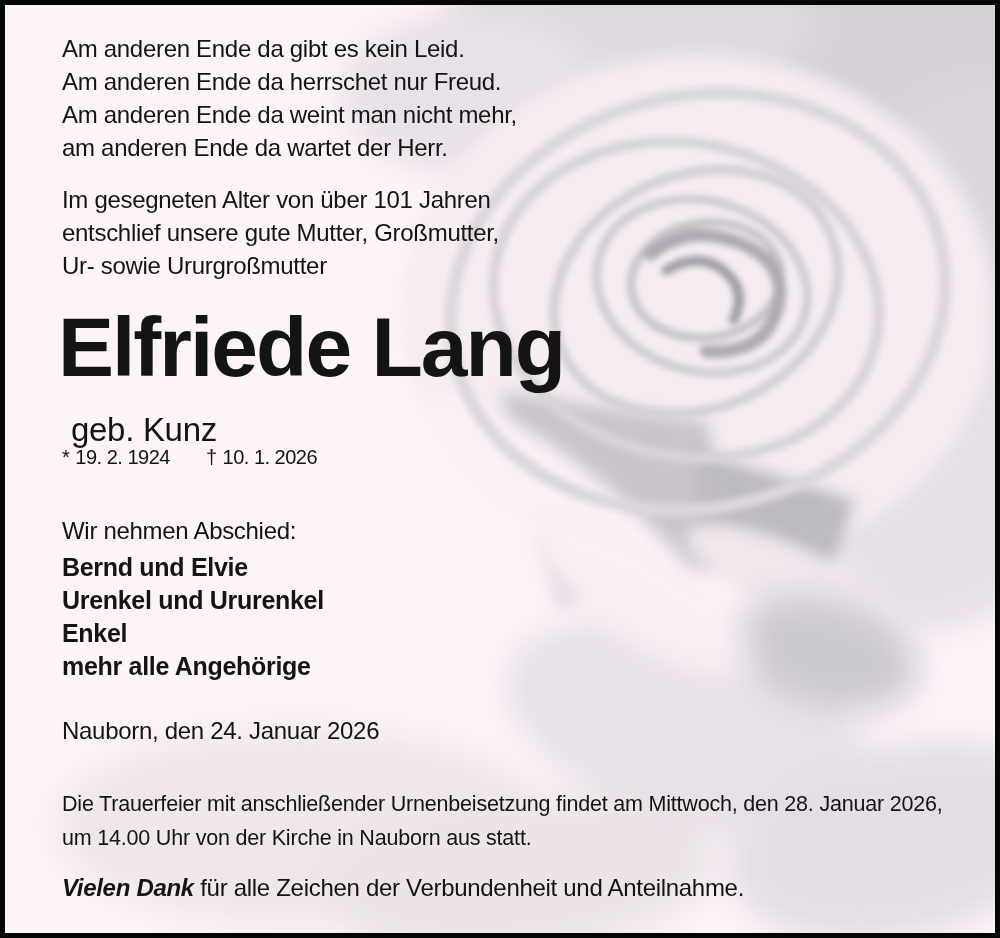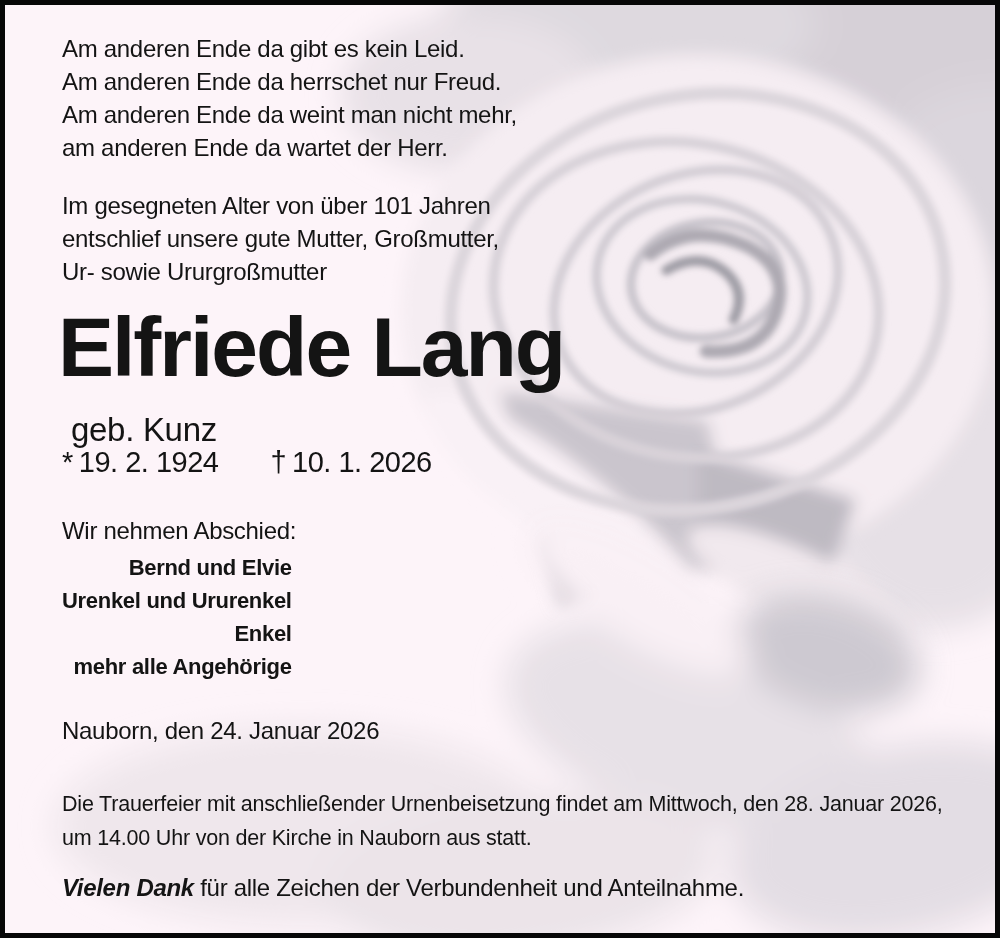--- a/index.html
+++ b/index.html
@@ -24,28 +24,28 @@
     width: 100%;
     height: 100%;
     opacity: 0.95;
   }
   .content {
     position: absolute;
     inset: 0;
   }
   .block { position: absolute; left: 57px; }
   .poem          { top: 27px;  font-size: 24px; line-height: 33px; letter-spacing: -0.3px; }
-  .intro         { top: 184px; font-size: 24px; line-height: 33px; letter-spacing: -0.3px; }
+  .intro         { top: 178px; font-size: 24px; line-height: 33px; letter-spacing: -0.3px; }
   .name          { top: 296px; left: 53px; margin: 0; font-size: 84px; font-weight: bold;
                    letter-spacing: -2px; line-height: 1.1; white-space: nowrap; }
   .maiden        { top: 406px; left: 66px; font-size: 33px; letter-spacing: -0.3px; }
-  .dates         { top: 441px; font-size: 29px; letter-spacing: -0.5px; display: flex; gap: 52px; }
+  .dates         { top: 441px; font-size: 20px; letter-spacing: -0.5px; display: flex; gap: 36px; }
   .dates .sym    { margin-right: 6px; }
   .farewell-head { top: 512px; font-size: 24px; letter-spacing: -0.3px; }
-  .mourners      { top: 546px; font-size: 22px; font-weight: bold; line-height: 33px; letter-spacing: -0.3px; text-align: right; }
+  .mourners      { top: 546px; font-size: 25px; font-weight: bold; line-height: 33px; letter-spacing: -0.3px; }
   .place-date    { top: 712px; font-size: 24px; letter-spacing: -0.3px; }
   .funeral       { top: 782px; font-size: 21.5px; line-height: 34px; letter-spacing: -0.2px; white-space: nowrap; }
   .thanks        { top: 869px; margin: 0; font-size: 24px; letter-spacing: -0.3px; }
   .thanks .b     { font-weight: bold; font-style: italic; }
 </style>
 </head>
 <body>
 
 <div class="ad">
 

